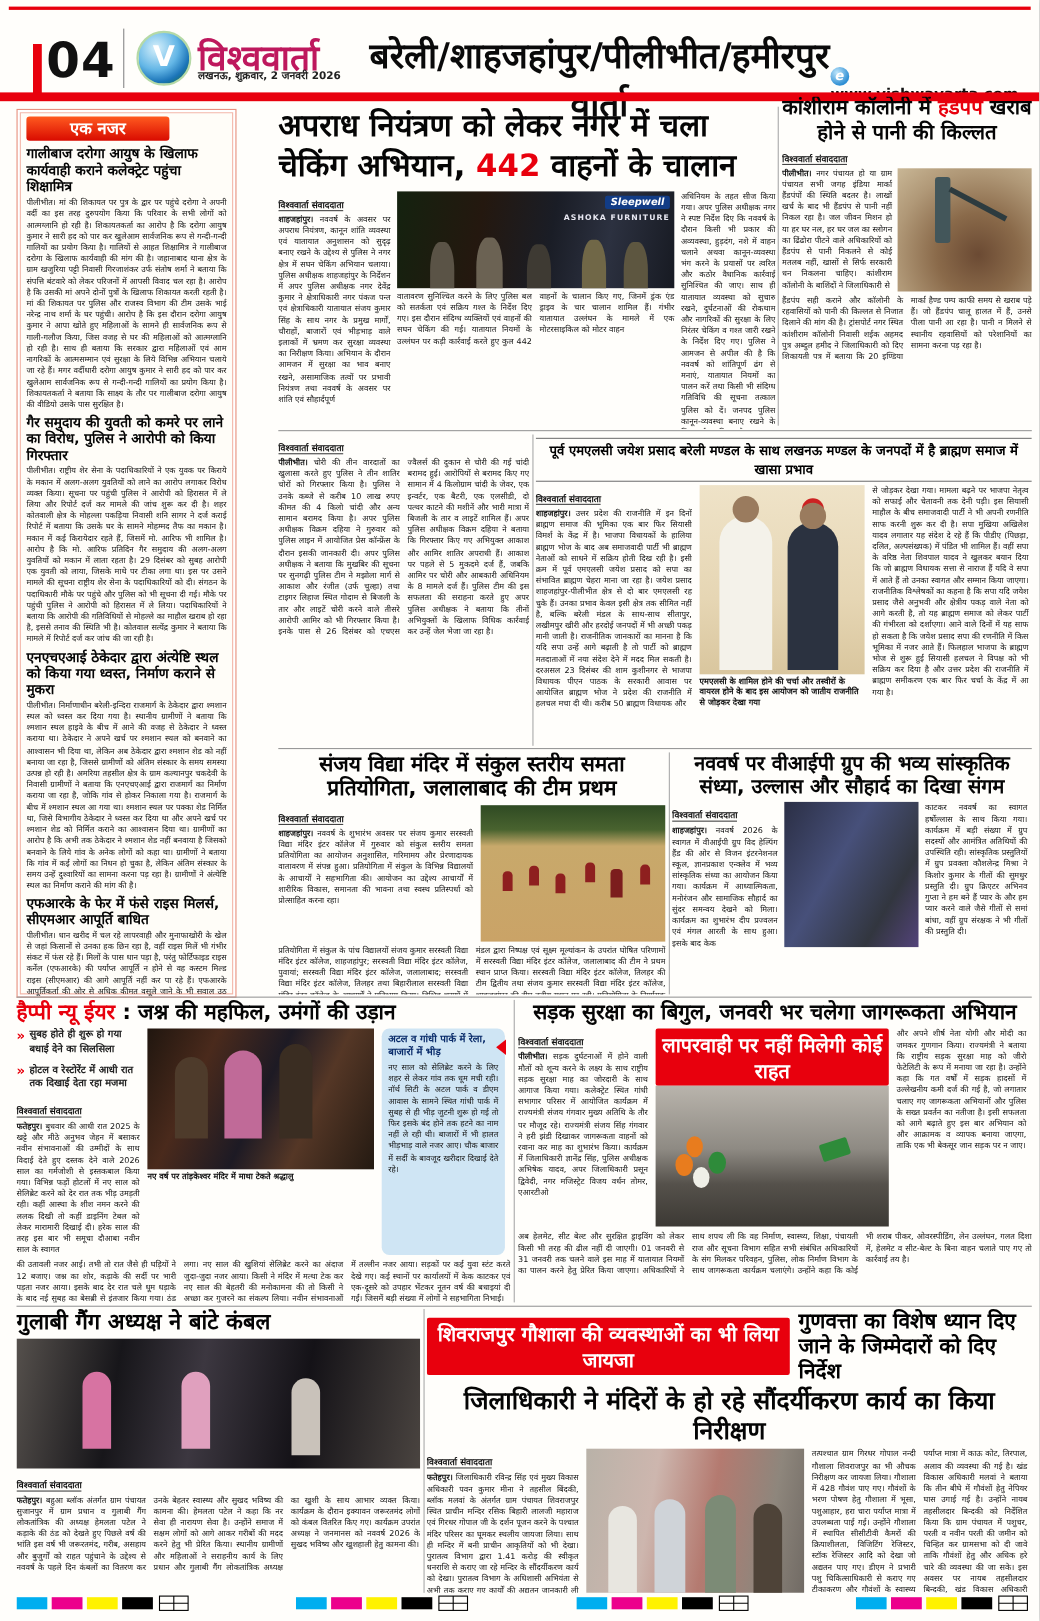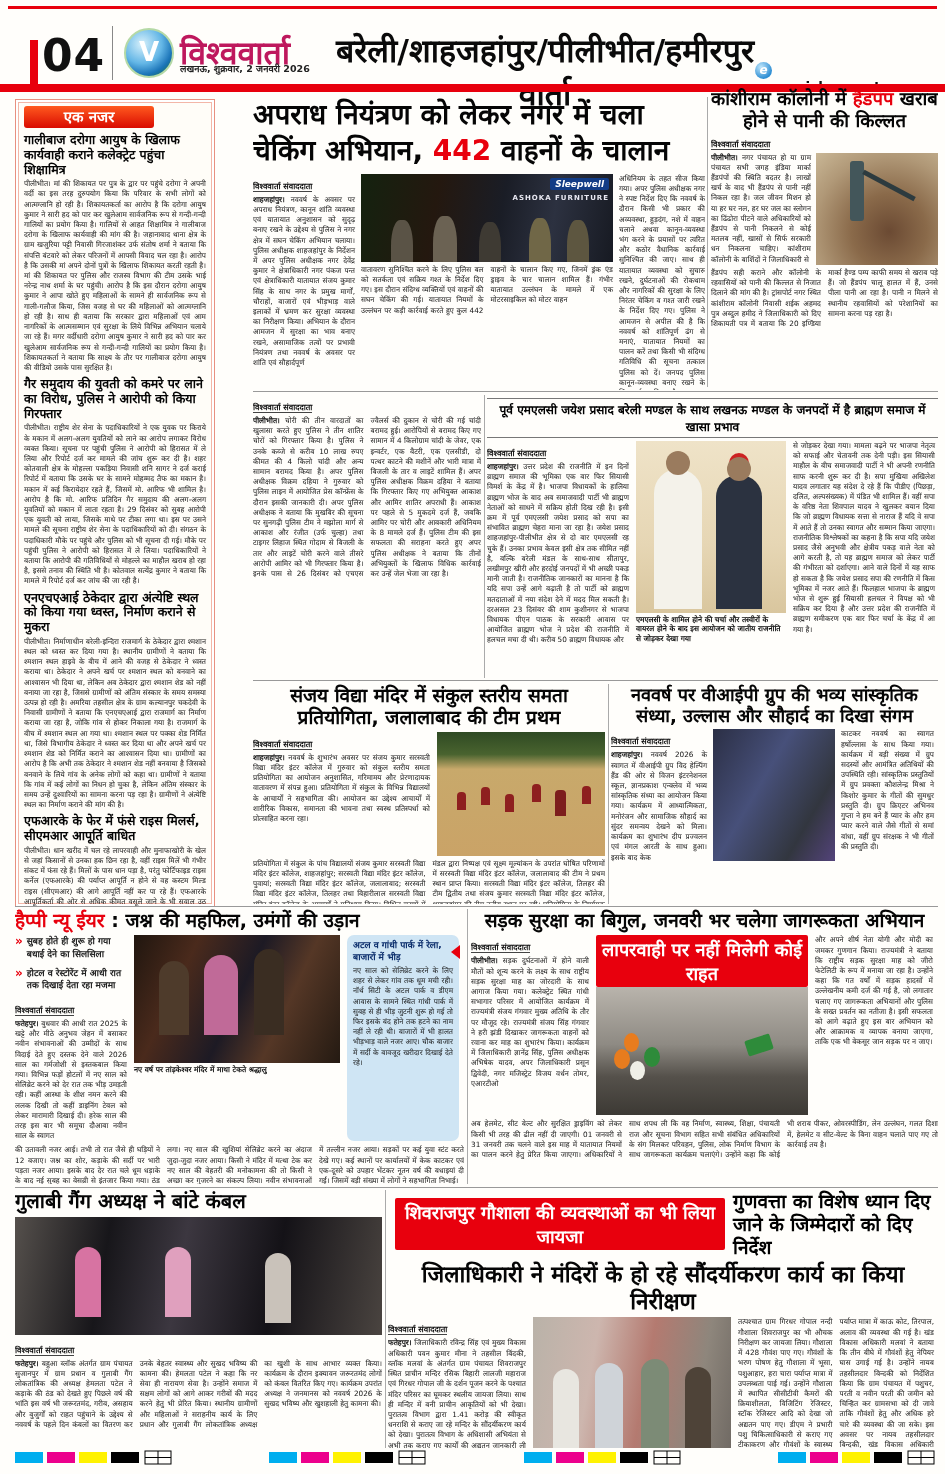--- a/index.html
+++ b/index.html
@@ -95,21 +95,21 @@
   .banner{background:#e8000d;color:#fff;font-weight:700;font-size:18px;text-align:center;padding:2px 0;border-radius:2px;}
   .photo-flag{width:212px;height:128px;background:linear-gradient(#b9b4ac 0%,#8e8a83 45%,#55514b 70%,#3c3934 100%);}
   .balloon{position:absolute;border-radius:50%;}
   
   .pink{left:15px;top:1190px;width:367px;height:258px;}
   .pink-hl{font-size:20px;}
   .photo-women{width:367px;height:118px;margin-top:3px;background:linear-gradient(100deg,#55504c 0%,#17161a 25%,#3c3740 45%,#141217 70%,#4a4440 100%);}
   .pinkfig{position:absolute;width:26px;height:70px;background:#d773a2;border-radius:13px 13px 0 0;top:30px;left:60px;}
   
   .dm{left:388px;top:1190px;width:550px;height:258px;}
-  .dm-toprow{display:flex;gap:8px;align-items:center;justify-content:flex-end;}
+  .dm-toprow{display:flex;gap:8px;align-items:center;}
   .dm-banner{width:330px;}
   .dm-side{font-size:19px;font-weight:700;width:205px;line-height:1.2;}
   .dm-hl{font-size:22.5px;text-align:center;margin-top:3px;}
   .dm-row{display:flex;gap:7px;margin-top:3px;}
   .dm-colA{width:138px;flex:none;}
   .photo-temple{width:198px;height:152px;background:linear-gradient(100deg,#b9b2a8 0%,#cdb6ae 30%,#b47a70 55%,#8e867c 80%,#6e6862 100%);}
   .dm-colC{width:196px;flex:none;}
   
   .regrow{left:15px;top:1450px;width:923px;height:16px;display:flex;justify-content:space-between;}
 </style>

